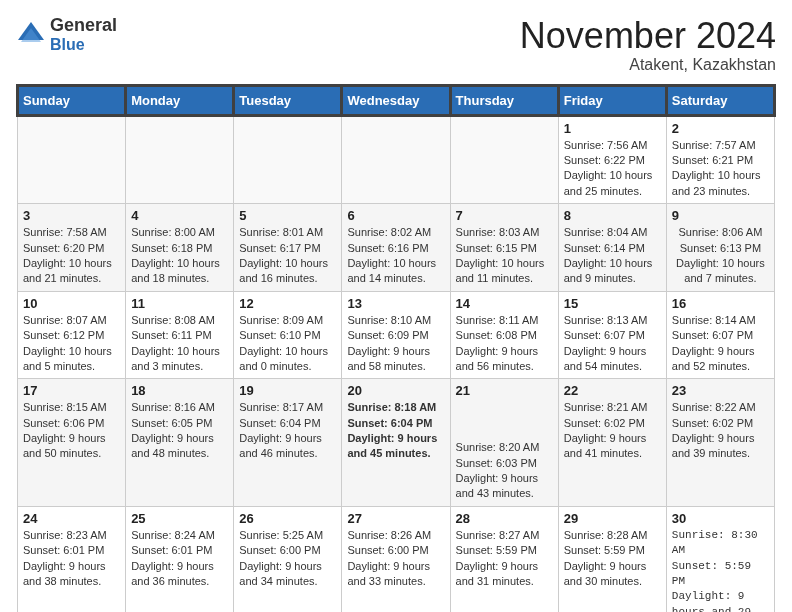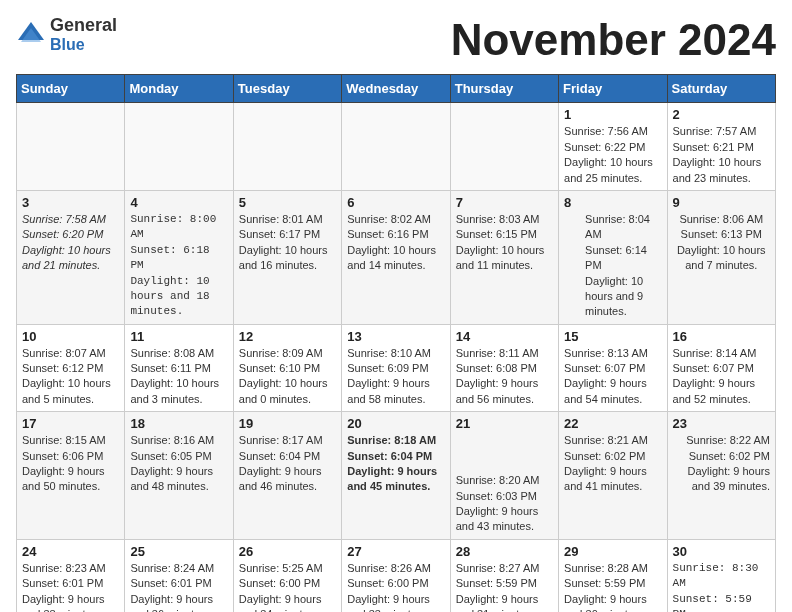--- a/index.html
+++ b/index.html
@@ -37,43 +37,43 @@
       color: #2a6db5;
     }
     .logo-icon {
       width: 30px;
       height: 30px;
     }
     .title-block {
       text-align: right;
     }
     .month-title {
-      font-size: 44px;
-      font-weight: bold;
+      font-size: 36px;
+      font-weight: normal;
       color: #222;
       line-height: 1.1;
       text-align: right;
     }
     .location {
       font-size: 16px;
       color: #444;
     }
     .calendar {
       width: 100%;
       border-collapse: collapse;
       border: 1px solid #ccc;
     }
     .calendar th {
       background: #2a6db5;
       color: #fff;
       font-size: 13px;
       font-weight: bold;
       padding: 6px 4px;
       text-align: left;
-      border: 1px solid #404040;
+      border: 3px solid #404040;
     }
     .calendar td {
       vertical-align: top;
       border: 1px solid #ccc;
       padding: 4px 5px;
       width: 108px;
       min-height: 80px;
       font-size: 10.5px;
       color: #333;
       background: #fff;
@@ -109,20 +109,21 @@
       <polygon points="15,2 28,20 2,20" fill="#2a6db5"></polygon>
       <polygon points="15,8 25,22 5,22" fill="#5599dd" opacity="0.5"></polygon>
     </svg>
     <div class="logo-text">
       <span class="logo-general">General</span>
       <span class="logo-blue">Blue</span>
     </div>
   </div>
   <div class="title-block">
     <div class="month-title">November 2024</div>
+    <div class="location">Atakent, Kazakhstan</div>
   </div>
 </div>
 
 <table class="calendar">
   <thead>
     <tr>
     <th>Sunday</th>
         <th>Monday</th>
         <th>Tuesday</th>
         <th>Wednesday</th>
@@ -147,27 +148,27 @@
         <td>
           <span class="day-num">2</span>
           <div class="day-info" style="white-space: pre-line;">Sunrise: 7:57 AM
 Sunset: 6:21 PM
 Daylight: 10 hours and 23 minutes.</div>
         </td>
       </tr>
       <tr>
         <td>
           <span class="day-num">3</span>
-          <div class="day-info" style="white-space: pre-line; font-style: italic;">Sunrise: 7:58 AM
+          <div class="day-info" style="white-space: pre-line;">Sunrise: 7:58 AM
 Sunset: 6:20 PM
 Daylight: 10 hours and 21 minutes.</div>
         </td>
         <td>
           <span class="day-num">4</span>
-          <div class="day-info" style="white-space: pre-line; font-family: Liberation Mono, monospace;">Sunrise: 8:00 AM
+          <div class="day-info" style="white-space: pre-line;">Sunrise: 8:00 AM
 Sunset: 6:18 PM
 Daylight: 10 hours and 18 minutes.</div>
         </td>
         <td>
           <span class="day-num">5</span>
           <div class="day-info" style="white-space: pre-line;">Sunrise: 8:01 AM
 Sunset: 6:17 PM
 Daylight: 10 hours and 16 minutes.</div>
         </td>
         <td>
@@ -177,21 +178,21 @@
 Daylight: 10 hours and 14 minutes.</div>
         </td>
         <td>
           <span class="day-num">7</span>
           <div class="day-info" style="white-space: pre-line;">Sunrise: 8:03 AM
 Sunset: 6:15 PM
 Daylight: 10 hours and 11 minutes.</div>
         </td>
         <td>
           <span class="day-num">8</span>
-          <div class="day-info" style="white-space: pre-line; margin-left: 21px;">Sunrise: 8:04 AM
+          <div class="day-info" style="white-space: pre-line;">Sunrise: 8:04 AM
 Sunset: 6:14 PM
 Daylight: 10 hours and 9 minutes.</div>
         </td>
         <td>
           <span class="day-num">9</span>
           <div class="day-info" style="white-space: pre-line; text-align: center;">Sunrise: 8:06 AM
 Sunset: 6:13 PM
 Daylight: 10 hours and 7 minutes.</div>
         </td>
       </tr>
@@ -271,21 +272,21 @@
 Daylight: 9 hours and 43 minutes.</div>
         </td>
         <td>
           <span class="day-num">22</span>
           <div class="day-info" style="white-space: pre-line;">Sunrise: 8:21 AM
 Sunset: 6:02 PM
 Daylight: 9 hours and 41 minutes.</div>
         </td>
         <td>
           <span class="day-num">23</span>
-          <div class="day-info" style="white-space: pre-line; text-align: right;">Sunrise: 8:22 AM
+          <div class="day-info" style="white-space: pre-line;">Sunrise: 8:22 AM
 Sunset: 6:02 PM
 Daylight: 9 hours and 39 minutes.</div>
         </td>
       </tr>
       <tr>
         <td>
           <span class="day-num">24</span>
           <div class="day-info" style="white-space: pre-line;">Sunrise: 8:23 AM
 Sunset: 6:01 PM
 Daylight: 9 hours and 38 minutes.</div>

